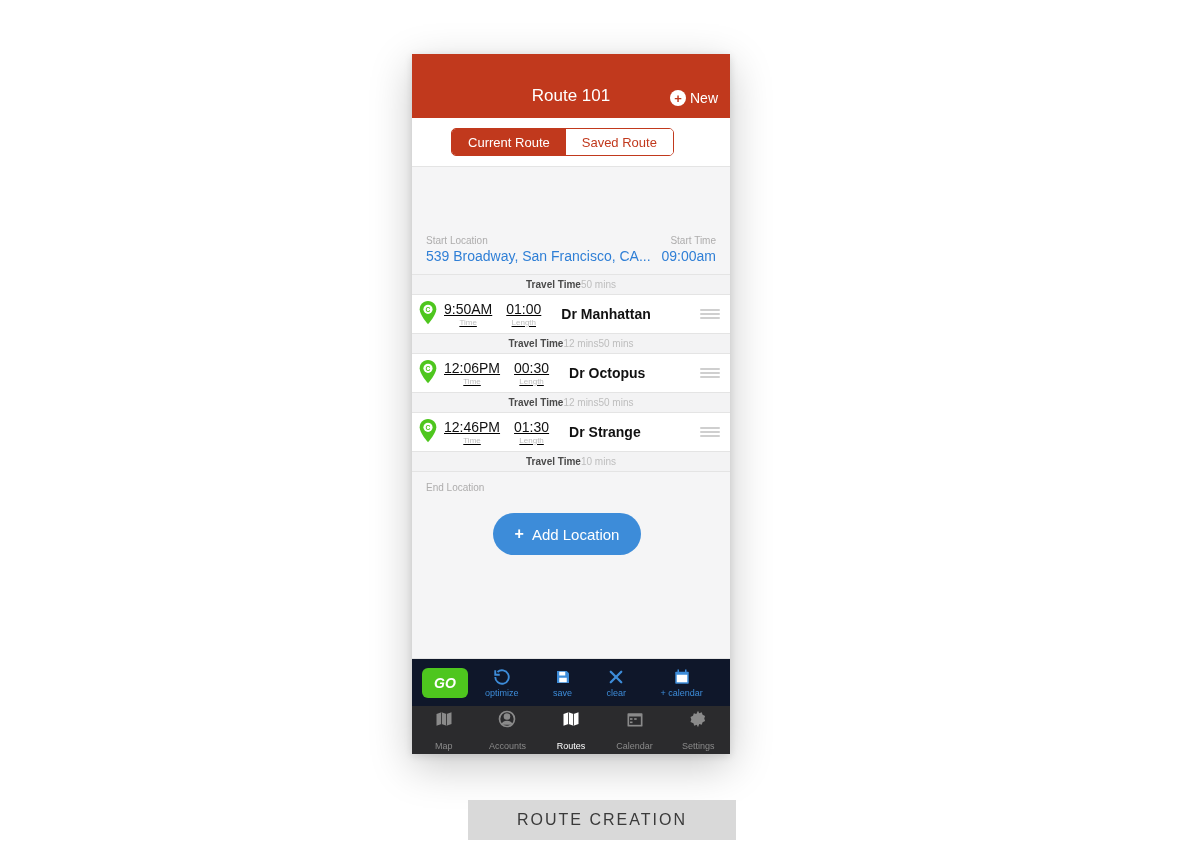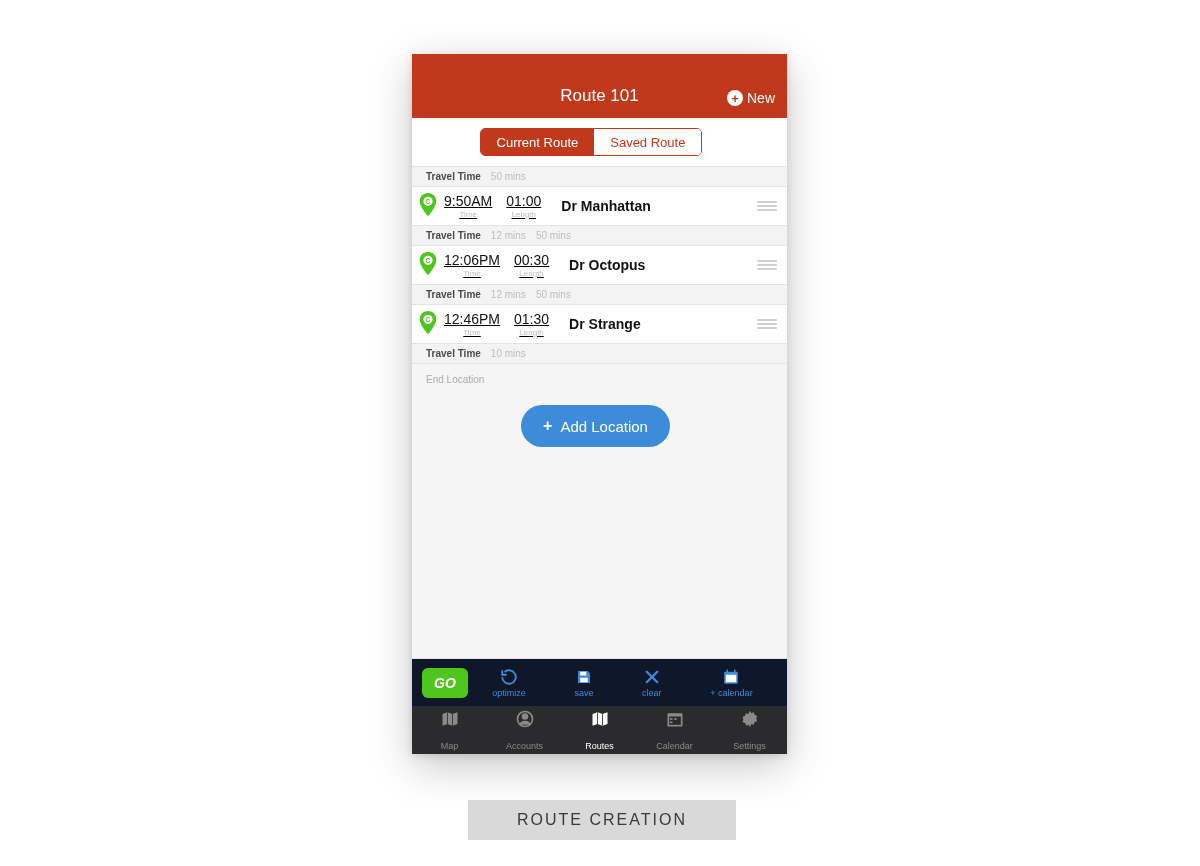--- a/index.html
+++ b/index.html
@@ -7,21 +7,21 @@
   background: #fff;
   font-family: -apple-system, "Helvetica Neue", Helvetica, Arial, sans-serif;
   width: 1200px;
   height: 866px;
   position: relative;
 }
 .phone {
   position: absolute;
   left: 412px;
   top: 54px;
-  width: 375px;
+  width: 318px;
   height: 700px;
   background: #fff;
   box-shadow: 0 12px 40px rgba(0,0,0,0.22), 0 2px 8px rgba(0,0,0,0.12);
   display: flex;
   flex-direction: column;
 }
 .header {
   background: #c1391d;
   height: 64px;
   position: relative;
@@ -103,21 +103,22 @@
 }
 .start-right { text-align: right; padding-left: 10px; }
 .start-time { color: #2f7fd6; font-size: 14px; }
 .travel-row {
   background: #f3f3f4;
   border-bottom: 1px solid #e4e4e4;
   padding: 4px 14px;
   font-size: 10px;
   color: #bdbdbd;
   display: flex;
-  gap: 10px;
+  gap: 0;
+  justify-content: center;
 }
 .travel-row .tt-label { color: #4a4a4a; font-weight: 600; }
 .stop-row {
   background: #fff;
   border-bottom: 1px solid #e4e4e4;
   padding: 6px 10px 6px 6px;
   display: flex;
   align-items: center;
 }
 .pin {
@@ -230,20 +231,30 @@
 
   <div class="seg-bar">
     <div class="segmented">
       <div class="segment active">Current Route</div>
       <div class="segment inactive">Saved Route</div>
     </div>
   </div>
 
   <div class="content">
 
+    <div class="start-block">
+      <div class="start-left">
+        <div class="sub-label">Start Location</div>
+        <div class="start-addr">539 Broadway, San Francisco, CA...</div>
+      </div>
+      <div class="start-right">
+        <div class="sub-label">Start Time</div>
+        <div class="start-time">09:00am</div>
+      </div>
+    </div>
 
     <div id="stops-container">
         <div class="travel-row">
           <span class="tt-label">Travel Time</span>
     <span>50 mins</span>
     </div>
         <div class="stop-row">
     <div class="pin"><svg viewBox="0 0 24 30">
               <path d="M12 0C6 0 2 4.5 2 10c0 7 10 18 10 18s10-11 10-18C22 4.5 18 0 12 0z" fill="#4ec61e"></path>
               <circle cx="12" cy="10" r="5.5" fill="#fff"></circle>

